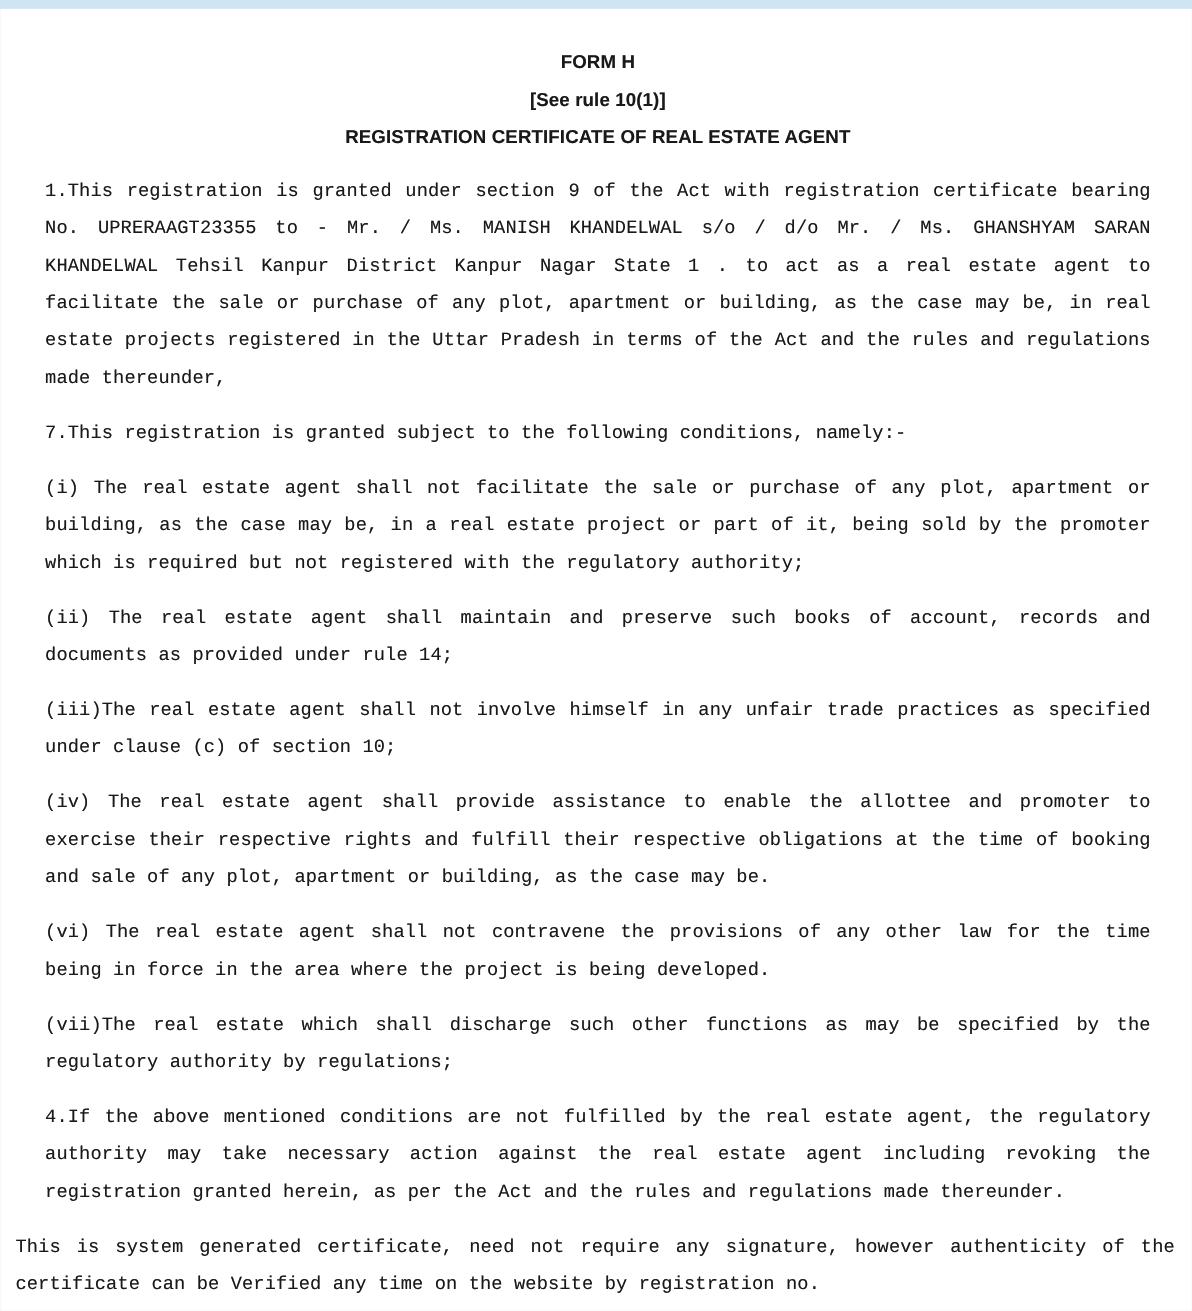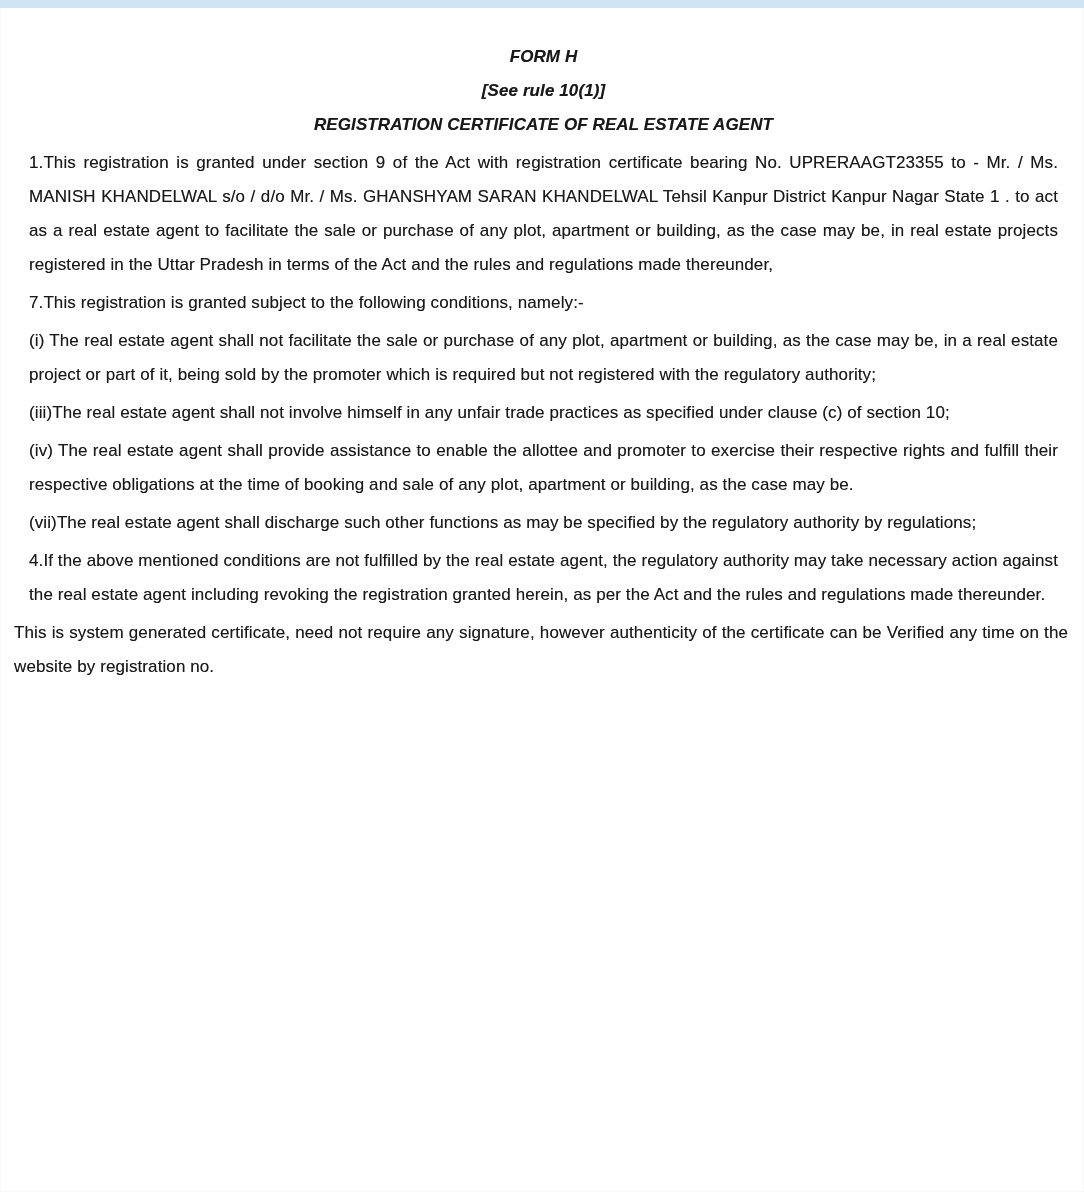--- a/index.html
+++ b/index.html
@@ -30,47 +30,49 @@
   .content {
     padding: 40px 22px 0 25px;
     font-size: 17px;
     line-height: 34px;
     color: #191919;
     letter-spacing: 0.1px;
     text-shadow: 0 0 0.4px rgba(0,0,0,0.45);
   }
   .center {
     text-align: center;
-    font-style: italic;
   }
   .bold {
     font-weight: bold;
   }
   .para {
-    margin: 4px;
+    margin: 16px;
     text-align: justify;
+    font-family: Liberation Mono, monospace;
   }
   .footer-note {
     margin-left: -11px;
     margin-right: -6px;
   }
 </style>
 </head>
 <body>
 
 <div class="page">
   <div class="scan-bar" style="background: rgb(207, 229, 243);"></div>
   <div class="content" style="color: rgb(25, 25, 25);">
     <div class="center bold">FORM H</div>
     <div class="center bold">[See rule 10(1)]</div>
     <div class="center bold">REGISTRATION CERTIFICATE OF REAL ESTATE AGENT</div>
 
     <p class="para">1.This registration is granted under section 9 of the Act with registration certificate bearing No. UPRERAAGT23355 to - Mr. / Ms. MANISH KHANDELWAL s/o / d/o Mr. / Ms. GHANSHYAM SARAN KHANDELWAL Tehsil Kanpur District Kanpur Nagar State 1 . to act as a real estate agent to facilitate the sale or purchase of any plot, apartment or building, as the case may be, in real estate projects registered in the Uttar Pradesh in terms of the Act and the rules and regulations made thereunder,</p>
     <p class="para">7.This registration is granted subject to the following conditions, namely:-</p>
     <p class="para">(i) The real estate agent shall not facilitate the sale or purchase of any plot, apartment or building, as the case may be, in a real estate project or part of it, being sold by the promoter which is required but not registered with the regulatory authority;</p>
+    <p class="para">(ii) The real estate agent shall maintain and preserve such books of account, records and documents as provided under rule 14;</p>
     <p class="para">(iii)The real estate agent shall not involve himself in any unfair trade practices as specified under clause (c) of section 10;</p>
     <p class="para">(iv) The real estate agent shall provide assistance to enable the allottee and promoter to exercise their respective rights and fulfill their respective obligations at the time of booking and sale of any plot, apartment or building, as the case may be.</p>
-    <p class="para">(vii)The real estate agent shall discharge such other functions as may be specified by the regulatory authority by regulations;</p>
+    <p class="para">(vi) The real estate agent shall not contravene the provisions of any other law for the time being in force in the area where the project is being developed.</p>
+    <p class="para">(vii)The real estate which shall discharge such other functions as may be specified by the regulatory authority by regulations;</p>
     <p class="para">4.If the above mentioned conditions are not fulfilled by the real estate agent, the regulatory authority may take necessary action against the real estate agent including revoking the registration granted herein, as per the Act and the rules and regulations made thereunder.</p>
 
     <p class="para footer-note">This is system generated certificate, need not require any signature, however authenticity of the certificate can be Verified any time on the website by registration no.</p>
   </div>
 </div>
 
 </body></html>

